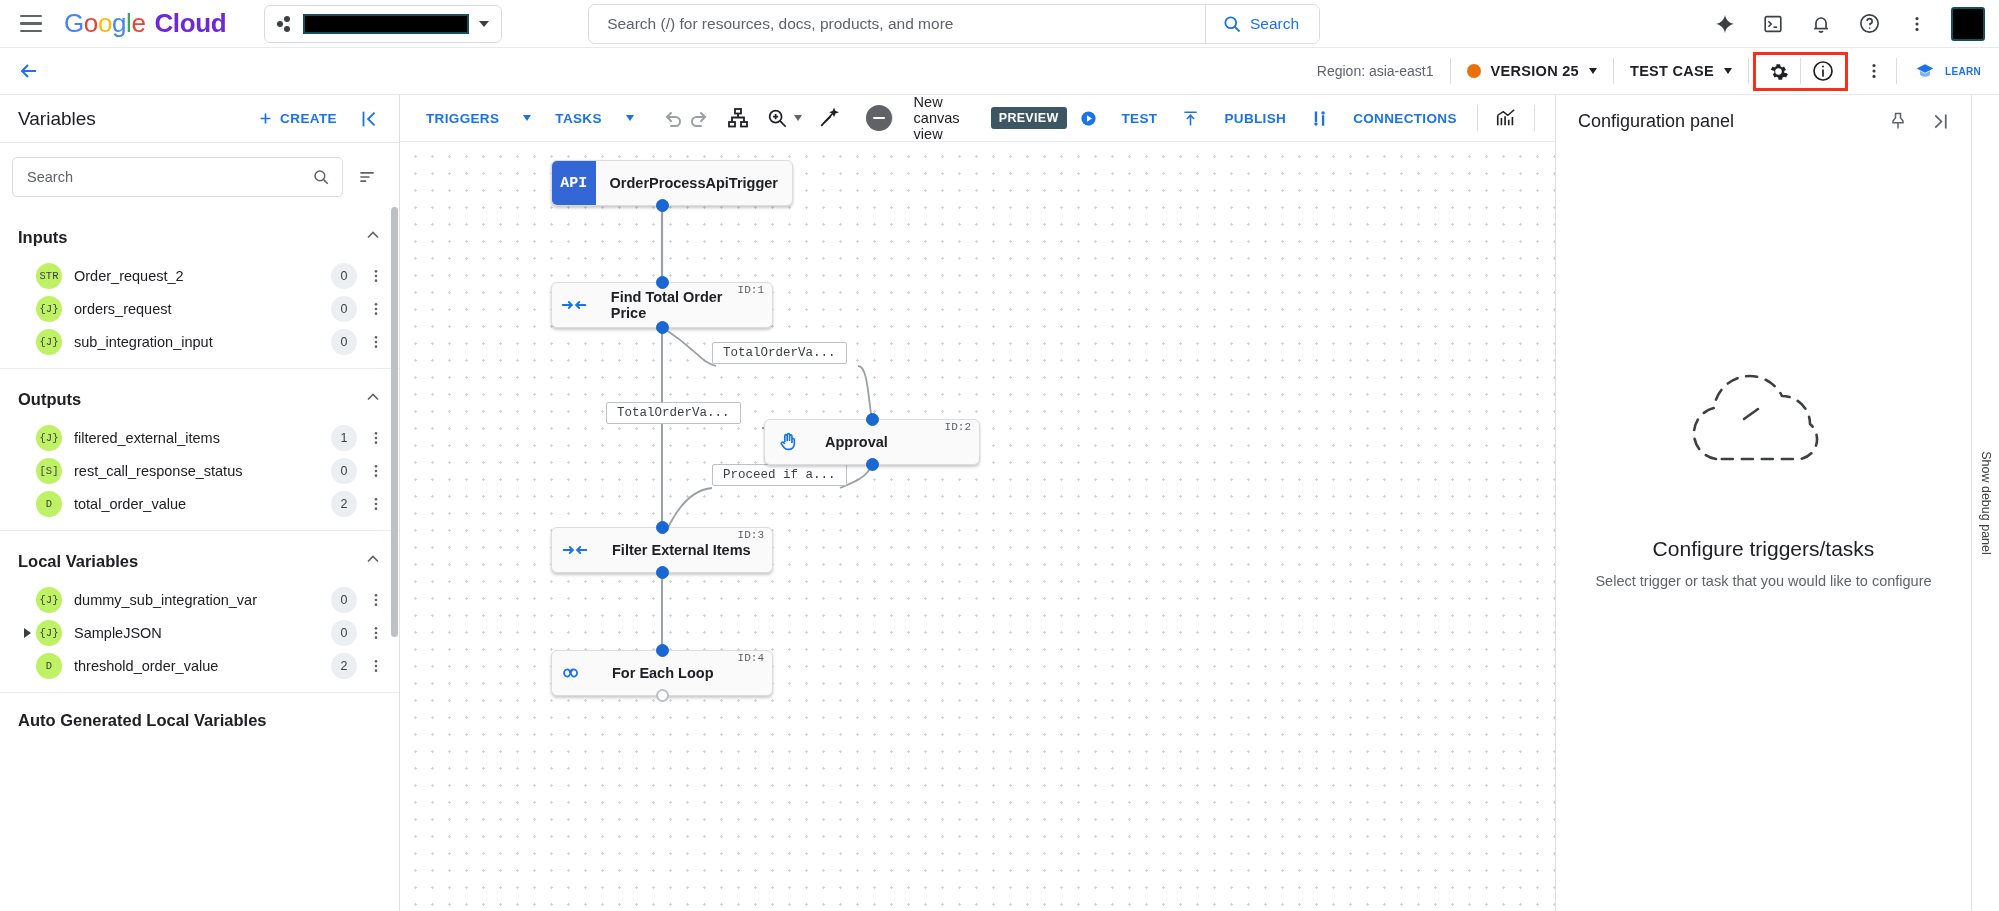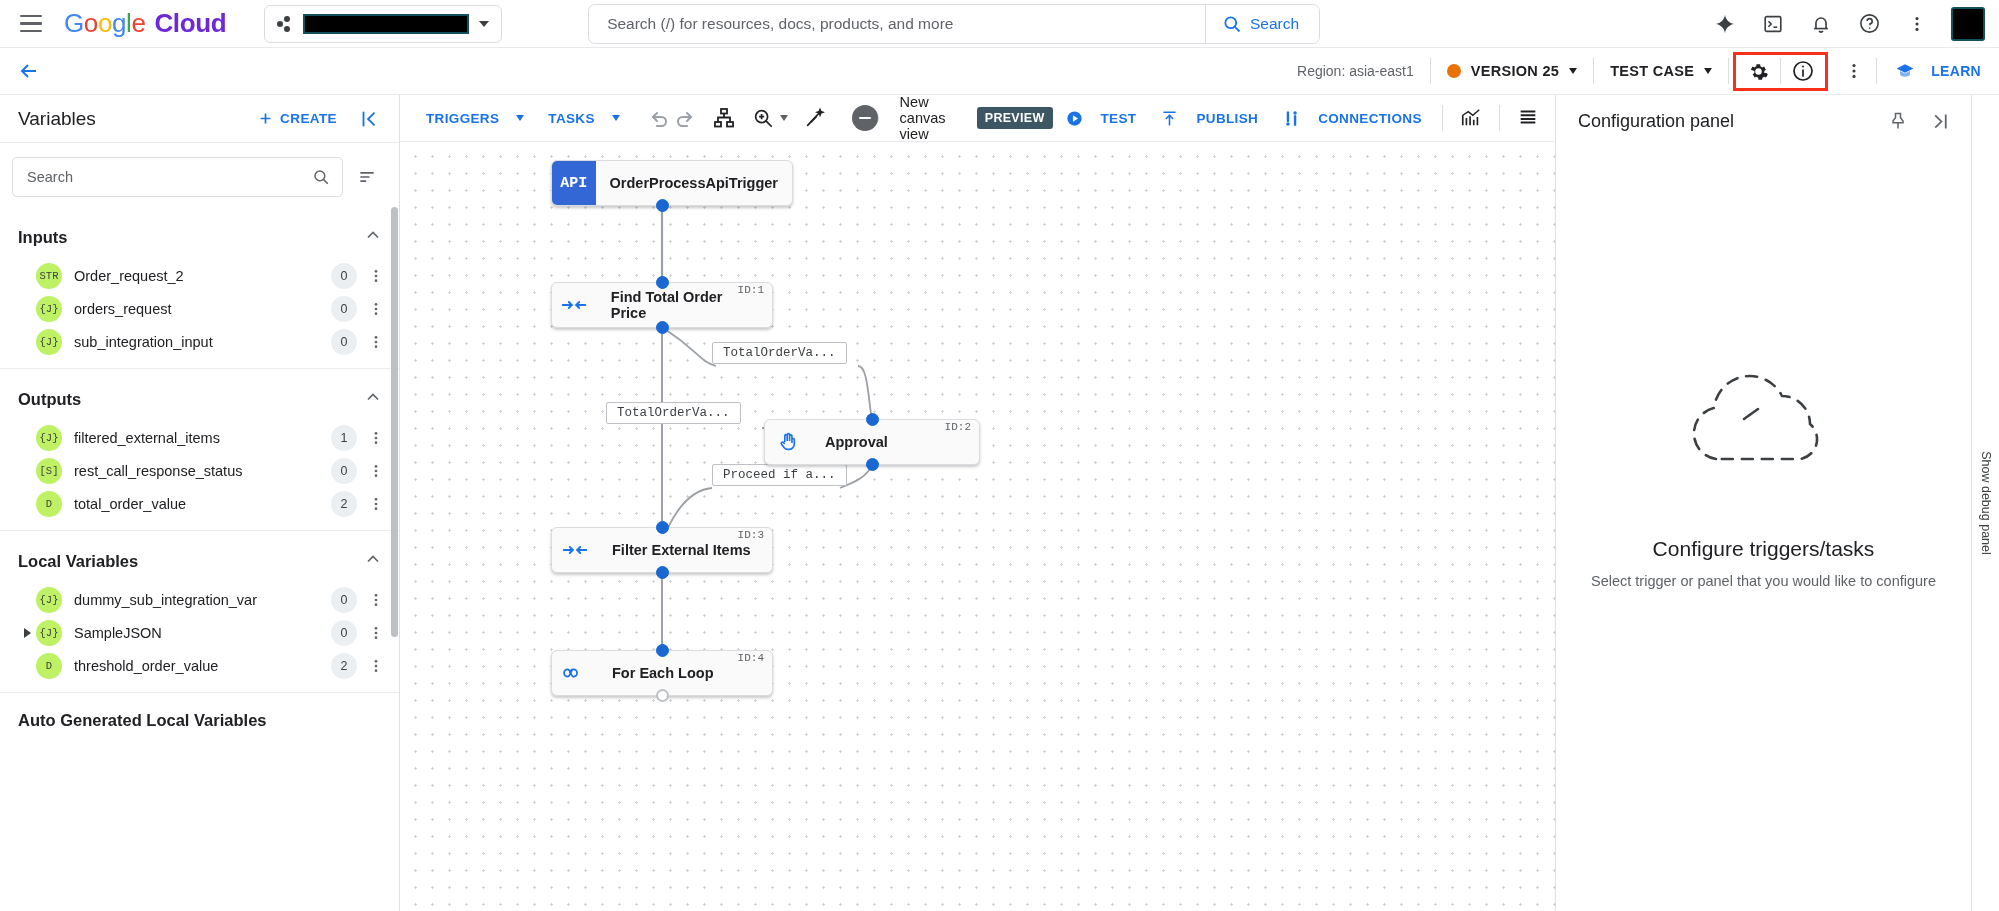--- a/index.html
+++ b/index.html
@@ -61,21 +61,21 @@
   .region { font-size: 14px; color: #5f6368; padding-right: 16px; }
   .vdiv { width: 1px; height: 26px; background: #dadce0; }
   .vbtn { display: flex; align-items: center; gap: 10px; padding: 0 16px; cursor: pointer; }
   .vdot { width: 14px; height: 14px; border-radius: 50%; background: #e8710a; }
   .vlabel { font-size: 14.5px; font-weight: bold; color: #202124; letter-spacing: .3px; }
   .vcaret { width:0;height:0;border-left:4.5px solid transparent;border-right:4.5px solid transparent;
     border-top:6px solid #202124;}
   .redbox { display:flex; align-items:center; border: 3px solid #f8301b; height: 39px; margin: 0 4px; }
   .iconbtn { width: 44px; height: 36px; display:flex;align-items:center;justify-content:center;
      cursor:pointer; color:#202124; }
-  .learn { display: flex; align-items: center; gap: 16px; color: #1a73e8; font-size: 14px;
+  .learn { display: flex; align-items: center; gap: 10px; color: #1a73e8; font-size: 10px;
      font-weight: bold; letter-spacing: .3px; padding-left: 18px; cursor: pointer;}
 
   
   .body { flex: 1; display: flex; min-height: 0; position: relative; }
 
   
   .varpanel { width: 400px; flex: 0 0 400px; border-right: 1px solid #e0e0e0;
      display: flex; flex-direction: column; min-height: 0; background: #fff; }
   .varhead { height: 48px; flex:0 0 48px; display:flex; align-items:center; padding: 0 12px 0 18px;
      border-bottom: 1px solid #e8eaed;}
@@ -112,21 +112,21 @@
      display:flex;align-items:center;justify-content:center;font-size:12.5px;color:#3c4043;}
   .vdots { width: 22px; flex:0 0 22px; display:flex;align-items:center;justify-content:center;
      color:#5f6368; margin-left: 8px; cursor:pointer;}
   .scrollthumb { position:absolute; right: 1px; top: 0; width: 7px; height: 430px;
      background: #bdc1c6; border-radius: 4px; }
 
   
   .canvascol { flex: 1; display:flex; flex-direction: column; min-width: 0; }
   .ctoolbar { height: 47px; flex: 0 0 47px; display:flex; align-items:center;
      border-bottom: 1px solid #e8eaed; padding: 0 10px 0 14px; }
-  .tbtn { display:flex;align-items:center;gap:17px; color:#1a73e8; font-size:13.5px; font-weight:bold;
+  .tbtn { display:flex;align-items:center;gap:24px; color:#1a73e8; font-size:13.5px; font-weight:bold;
      letter-spacing:.35px; padding: 8px 12px; cursor:pointer; }
   .tico { width: 40px; height: 38px; display:flex;align-items:center;justify-content:center;
      color:#5f6368; cursor:pointer;}
   .tico.dark { color:#202124 }
   .tdiv { width: 1px; height: 26px; background: #dadce0; margin: 0 8px; }
   .toggle { display:flex; align-items:center; gap: 12px; margin-left: 10px;}
   .tgl { width: 46px; height: 22px; border-radius: 12px; background: #dadce0; position: relative; cursor:pointer;}
   .tgl b { position:absolute; left: 0; top: -2px; width: 26px; height: 26px; border-radius:50%;
      background: #5f6368; display:flex;align-items:center;justify-content:center;}
   .tgl b:after { content:""; width: 12px; height: 2.4px; background: #fff; border-radius: 1px;}
@@ -717,21 +717,21 @@
               </svg>
           </div>
         </div>
       </div>
       <div class="cfgbody">
         <svg width="200" height="120" viewBox="0 0 200 120" fill="none" stroke="#3c4043" stroke-width="2.6" stroke-dasharray="11 9" stroke-linecap="round">
           <path d="M52 100 a26 26 0 0 1 -2-51 a36 36 0 0 1 68-12 a28 28 0 0 1 28 28 a20 20 0 0 1 -10 35 z"></path>
           <path d="M80 60 l14 -10" stroke-dasharray="0"></path>
         </svg>
         <div class="cfgtitle">Configure triggers/tasks</div>
-        <div class="cfgsub">Select trigger or panel that you would like to configure</div>
+        <div class="cfgsub">Select trigger or task that you would like to configure</div>
       </div>
     </div>
 
     <div class="debugrail">
       <span>Show debug panel</span>
     </div>
 
   </div>
 </div>
 

